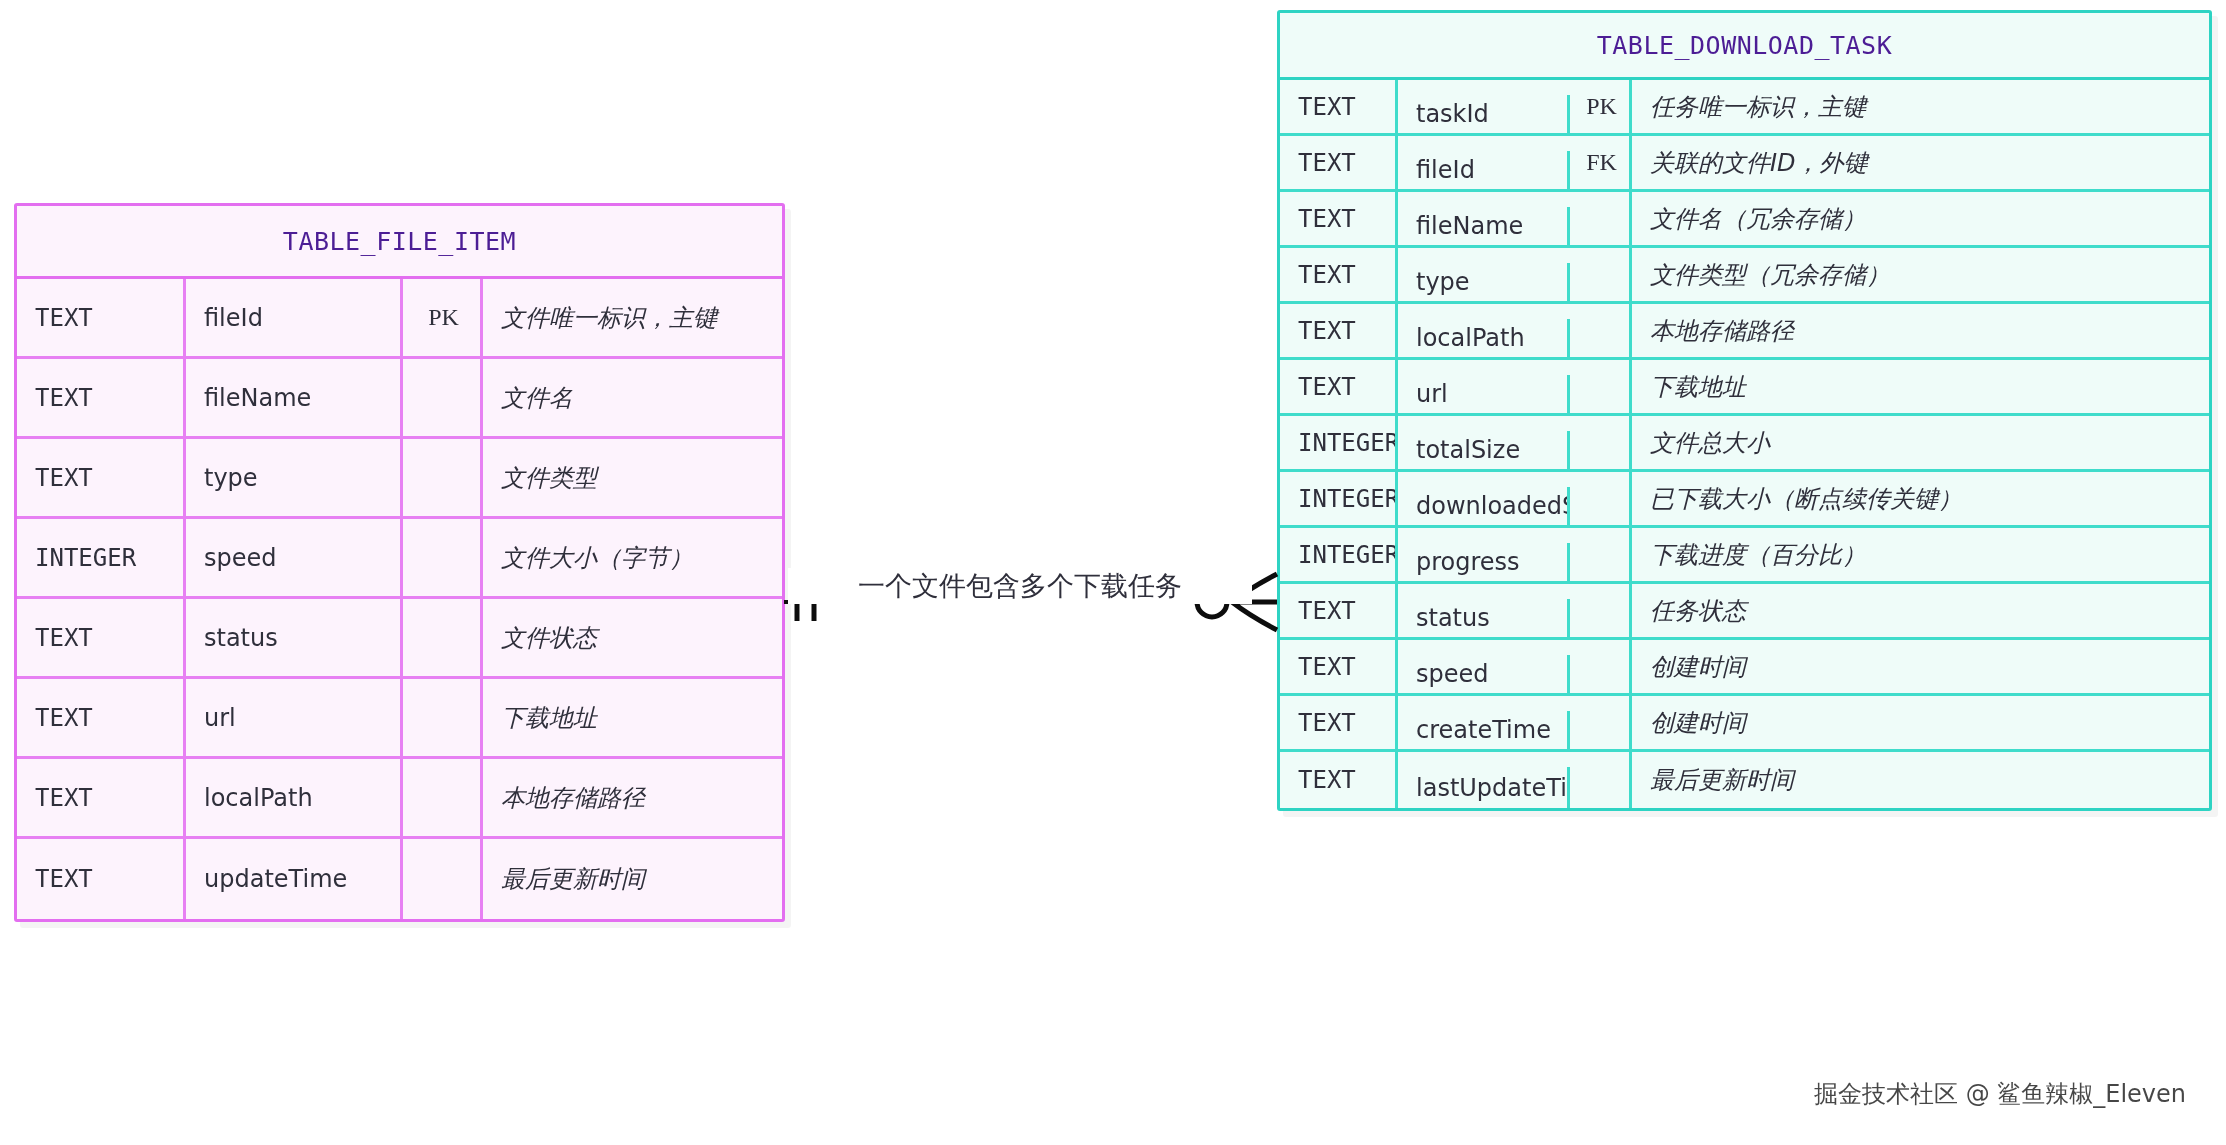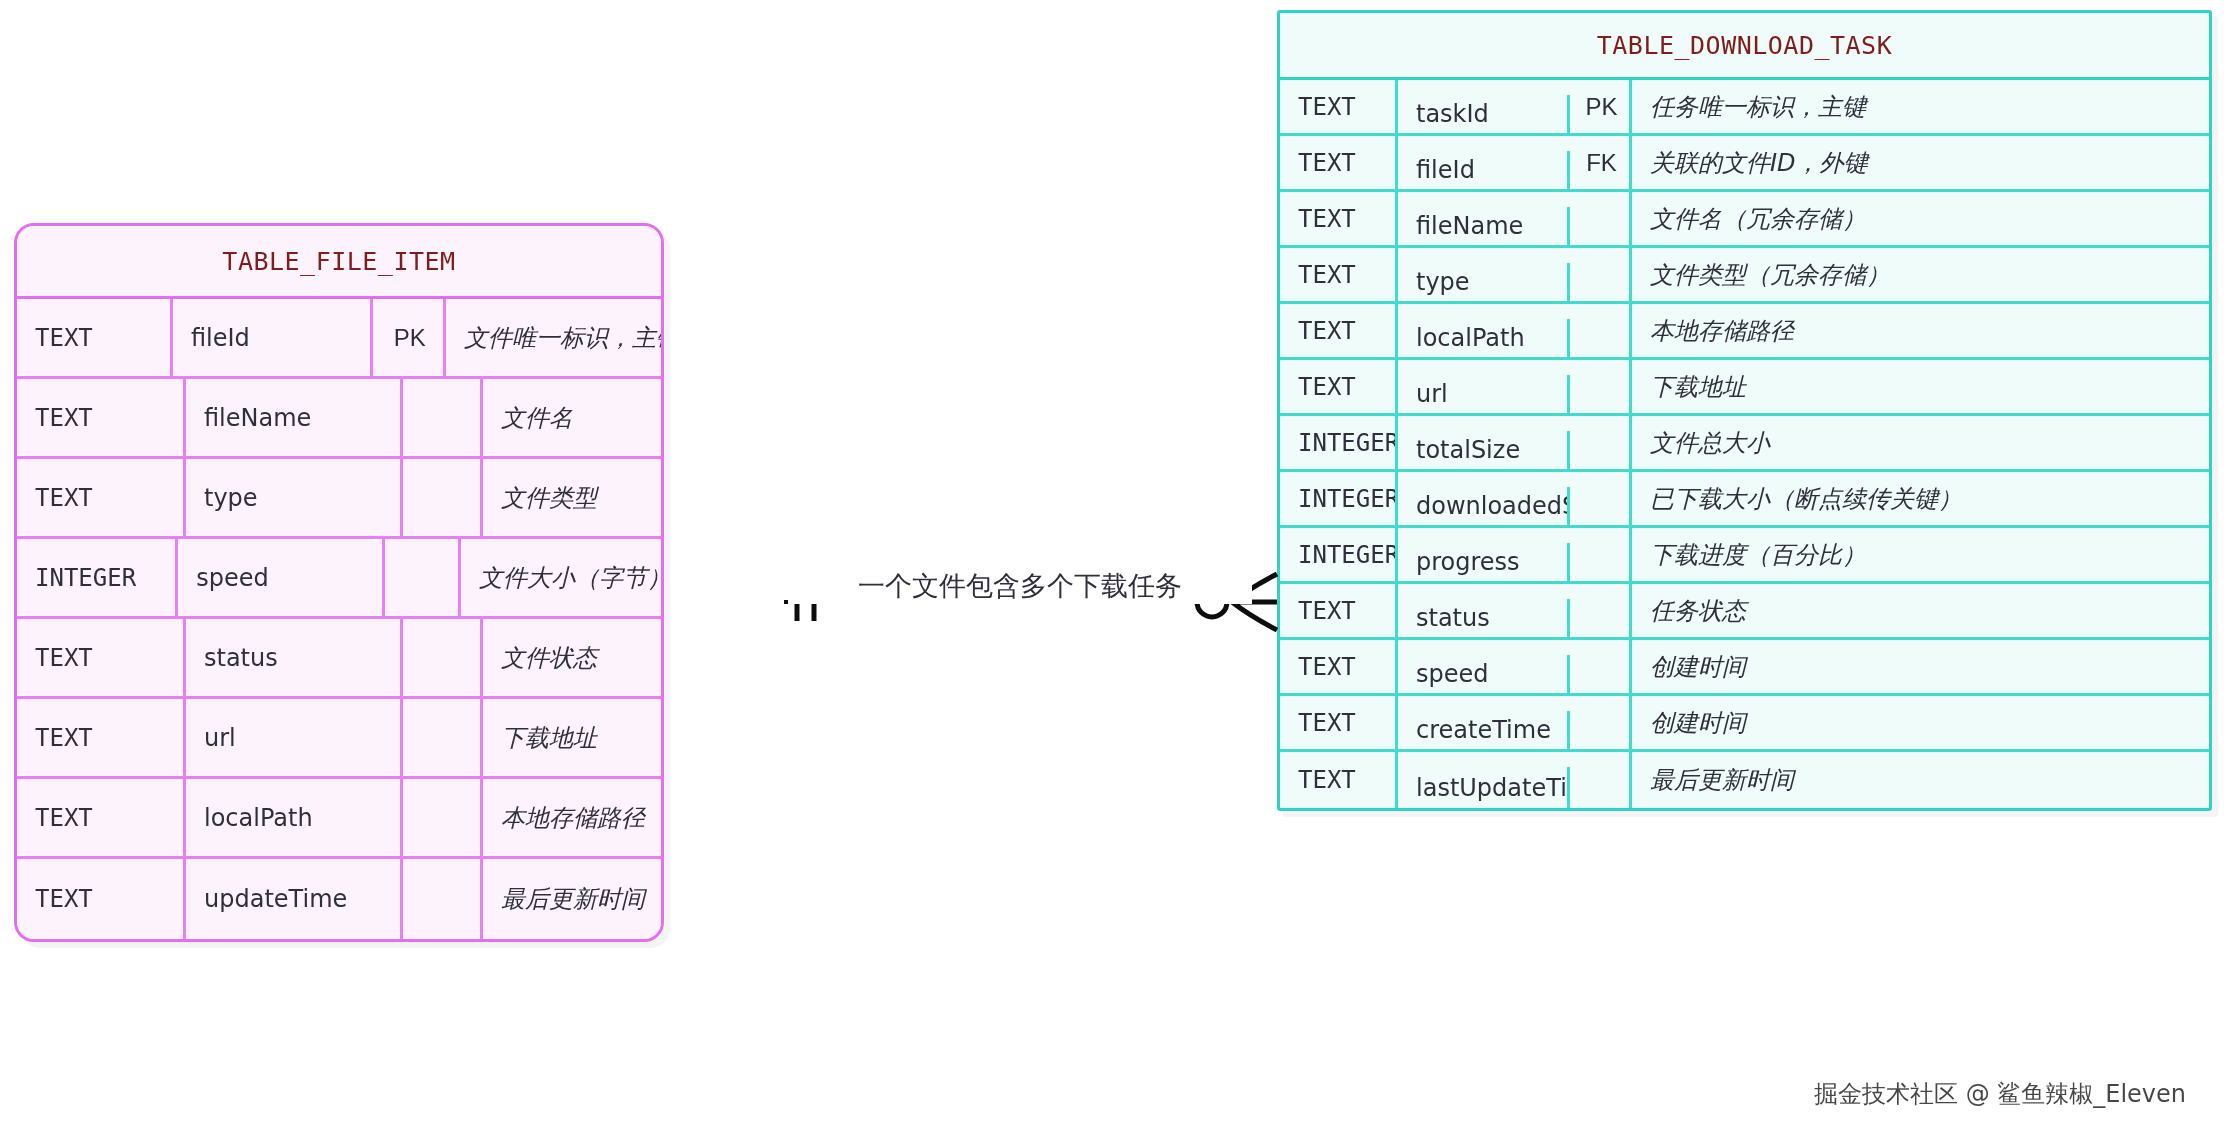--- a/index.html
+++ b/index.html
@@ -32,21 +32,21 @@
     overflow: hidden;
   }
   .entity-title {
     box-sizing: border-box;
     width: 100%;
     display: flex;
     align-items: center;
     justify-content: center;
     font-family: "DejaVu Sans Mono", "Liberation Mono", monospace;
     letter-spacing: 0.5px;
-    color: #7f1d1d;
+    color: #4c1d95;
     border-bottom-style: solid;
     border-bottom-width: 3px;
   }
   .entity-row {
     display: flex;
     width: 100%;
     box-sizing: border-box;
     border-bottom-style: solid;
     border-bottom-width: 3px;
   }
@@ -67,37 +67,36 @@
   .cell:last-child {
     border-right-width: 0;
   }
   .cell.c-type {
     font-family: "DejaVu Sans Mono", "Liberation Mono", monospace;
   }
   .cell.c-name {
     font-family: "DejaVu Sans", "Liberation Sans", sans-serif;
   }
   .cell.c-key {
-    font-family: Liberation Sans, sans-serif;
+    font-family: Liberation Serif, serif;
     justify-content: center;
     padding-left: 4px;
   }
   .cell.c-comment {
     font-family: "DejaVu Sans", "Liberation Sans", sans-serif;
     font-style: italic;
   }
 
   
   #entity-file-item {
     left: 14px;
-    top: 223px;
-    width: 650px;
+    top: 203px;
+    width: 771px;
     border-color: #e36ef0;
     background: #fdf3fd;
-    border-radius: 20px;
   }
   #entity-file-item .entity-title {
     height: 73px;
     font-size: 25px;
     background: #fdf3fd;
     border-bottom-color: #e36ef0;
   }
   #entity-file-item .entity-row {
     height: 80px;
     border-bottom-color: #e780f3;

